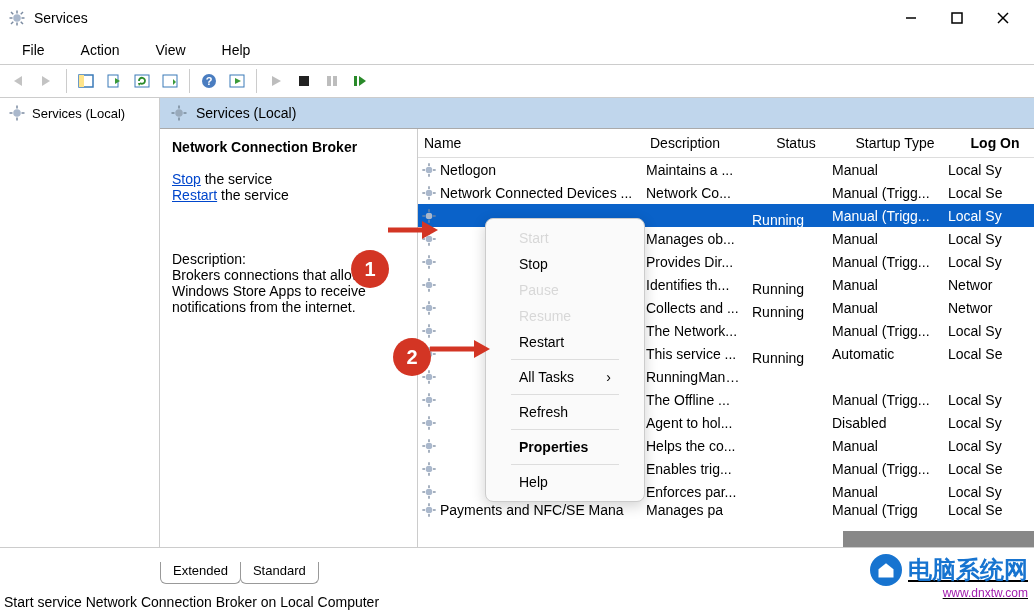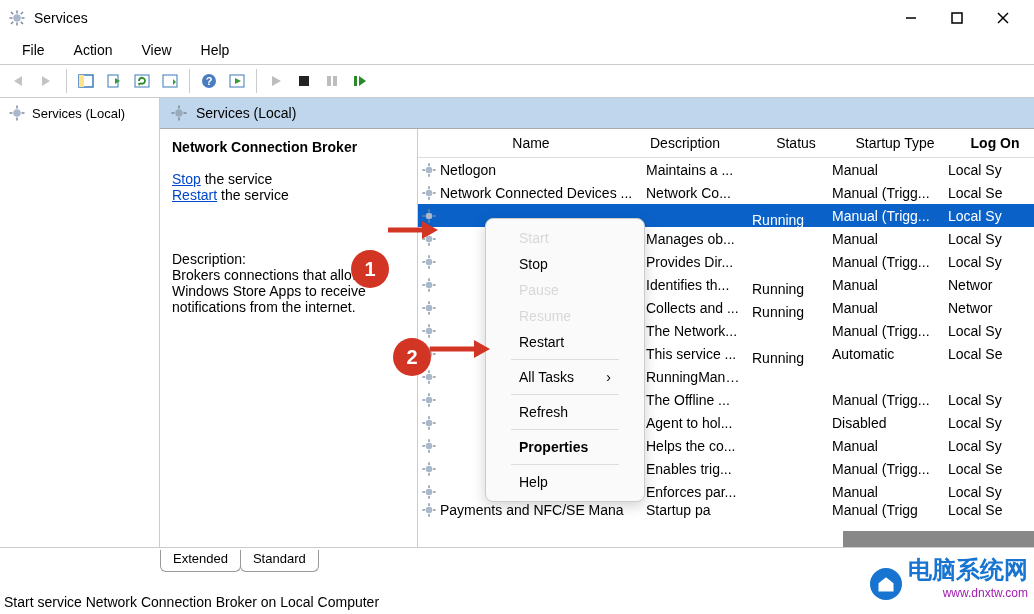--- a/index.html
+++ b/index.html
@@ -22,21 +22,21 @@
   }
   .titlebar .app-icon { width: 18px; height: 18px; margin-right: 8px; }
   .titlebar .title { flex: 1; font-size: 14px; }
   .win-btns { display: flex; }
   .win-btn {
     width: 46px; height: 30px;
     display: flex; align-items: center; justify-content: center;
   }
   .menubar {
     display: flex;
-    gap: 9px;
+    gap: 16px;
     padding: 4px 12px;
     font-size: 14px;
   }
   .menubar span { padding: 2px 10px; }
   .toolbar {
     display: flex;
     align-items: center;
     height: 34px;
     border-top: 1px solid #ccc;
     border-bottom: 1px solid #ccc;
@@ -86,21 +86,21 @@
   .detail-pane a { color: #0046cc; text-decoration: underline; }
   .detail-pane .desc-label { margin-top: 48px; }
   .list-pane { flex: 1; overflow: hidden; position: relative; }
   .col-headers {
     display: flex;
     border-bottom: 1px solid #ddd;
     font-size: 14px;
     padding: 6px 0;
   }
   .col-headers div { padding: 0 6px; }
-  .col-name { width: 228px; text-align: center; }
+  .col-name { width: 228px; }
   .col-desc { width: 106px; }
   .col-status { width: 80px; margin-left: 21px; }
   .col-startup { width: 116px; }
   .col-logon { width: 70px; font-weight: bold; }
   .rows { }
   .row {
     display: flex;
     align-items: center;
     font-size: 14px;
     height: 23px;
@@ -111,21 +111,21 @@
   .row .c-desc { width: 106px; white-space: nowrap; overflow: hidden; text-overflow: ellipsis; padding-right: 6px;}
   .row .c-status { width: 80px; margin-top: 8px; }
   .row .c-startup { width: 116px; white-space: nowrap; overflow: hidden; text-overflow: ellipsis; padding-right: 6px;}
   .row .c-logon { width: 70px; white-space: nowrap; overflow: hidden; text-overflow: ellipsis; }
 
   .tabs {
     display: flex;
     padding-left: 160px;
     font-size: 13px;
     height: 22px;
-    margin-top: 2px;
+    margin-top: 14px;
   }
   .tab {
     padding: 1px 12px;
     border: 1px solid #999;
     border-top: none;
     border-radius: 0 0 6px 6px;
     background: #fff;
     margin-right: -1px;
   }
   .status-bar {
@@ -180,23 +180,24 @@
     display:flex;
   }
   .hscroll .thumb{
      background:#888; height:100%; width:520px;
   }
 
   
   .watermark {
     position: absolute;
     right: 6px; bottom: 14px;
-    display: flex; align-items: flex-end; gap: 6px;
+    display: flex; align-items: flex-start; gap: 6px;
     z-index: 40;
     font-family: "Microsoft YaHei", sans-serif;
+    text-decoration: underline;
   }
   .watermark .wm-icon {
     width: 32px; height: 32px;
     background: #1774d0; border-radius: 50%;
     border: 3px solid #1774d0;
     display:flex;align-items:center;justify-content:center;
   }
   .watermark .wm-text { color:#1774d0; font-weight:bold; font-size:24px; }
   .watermark .wm-url { color:#a21caf; font-size:12px; text-align:right; }
 </style>
@@ -646,21 +647,21 @@
                   <circle cx="12" cy="12" r="5" fill="#aab8cc"></circle>
                   <g stroke="#7a8aa0" stroke-width="2">
                     <line x1="12" y1="2" x2="12" y2="6"></line>
                     <line x1="12" y1="18" x2="12" y2="22"></line>
                     <line x1="2" y1="12" x2="6" y2="12"></line>
                     <line x1="18" y1="12" x2="22" y2="12"></line>
                   </g>
                 </svg>
               </span>
               <span class="c-name">Payments and NFC/SE Mana</span>
-              <span class="c-desc">Startup pa</span>
+              <span class="c-desc">Manages pa</span>
               <span class="c-status"></span>
               <span class="c-startup">Manual (Trigg</span>
               <span class="c-logon">Local Se</span>
             </div>
           </div>
         <div class="hscroll">
           <div class="thumb"></div>
         </div>
       </div>
     </div>

